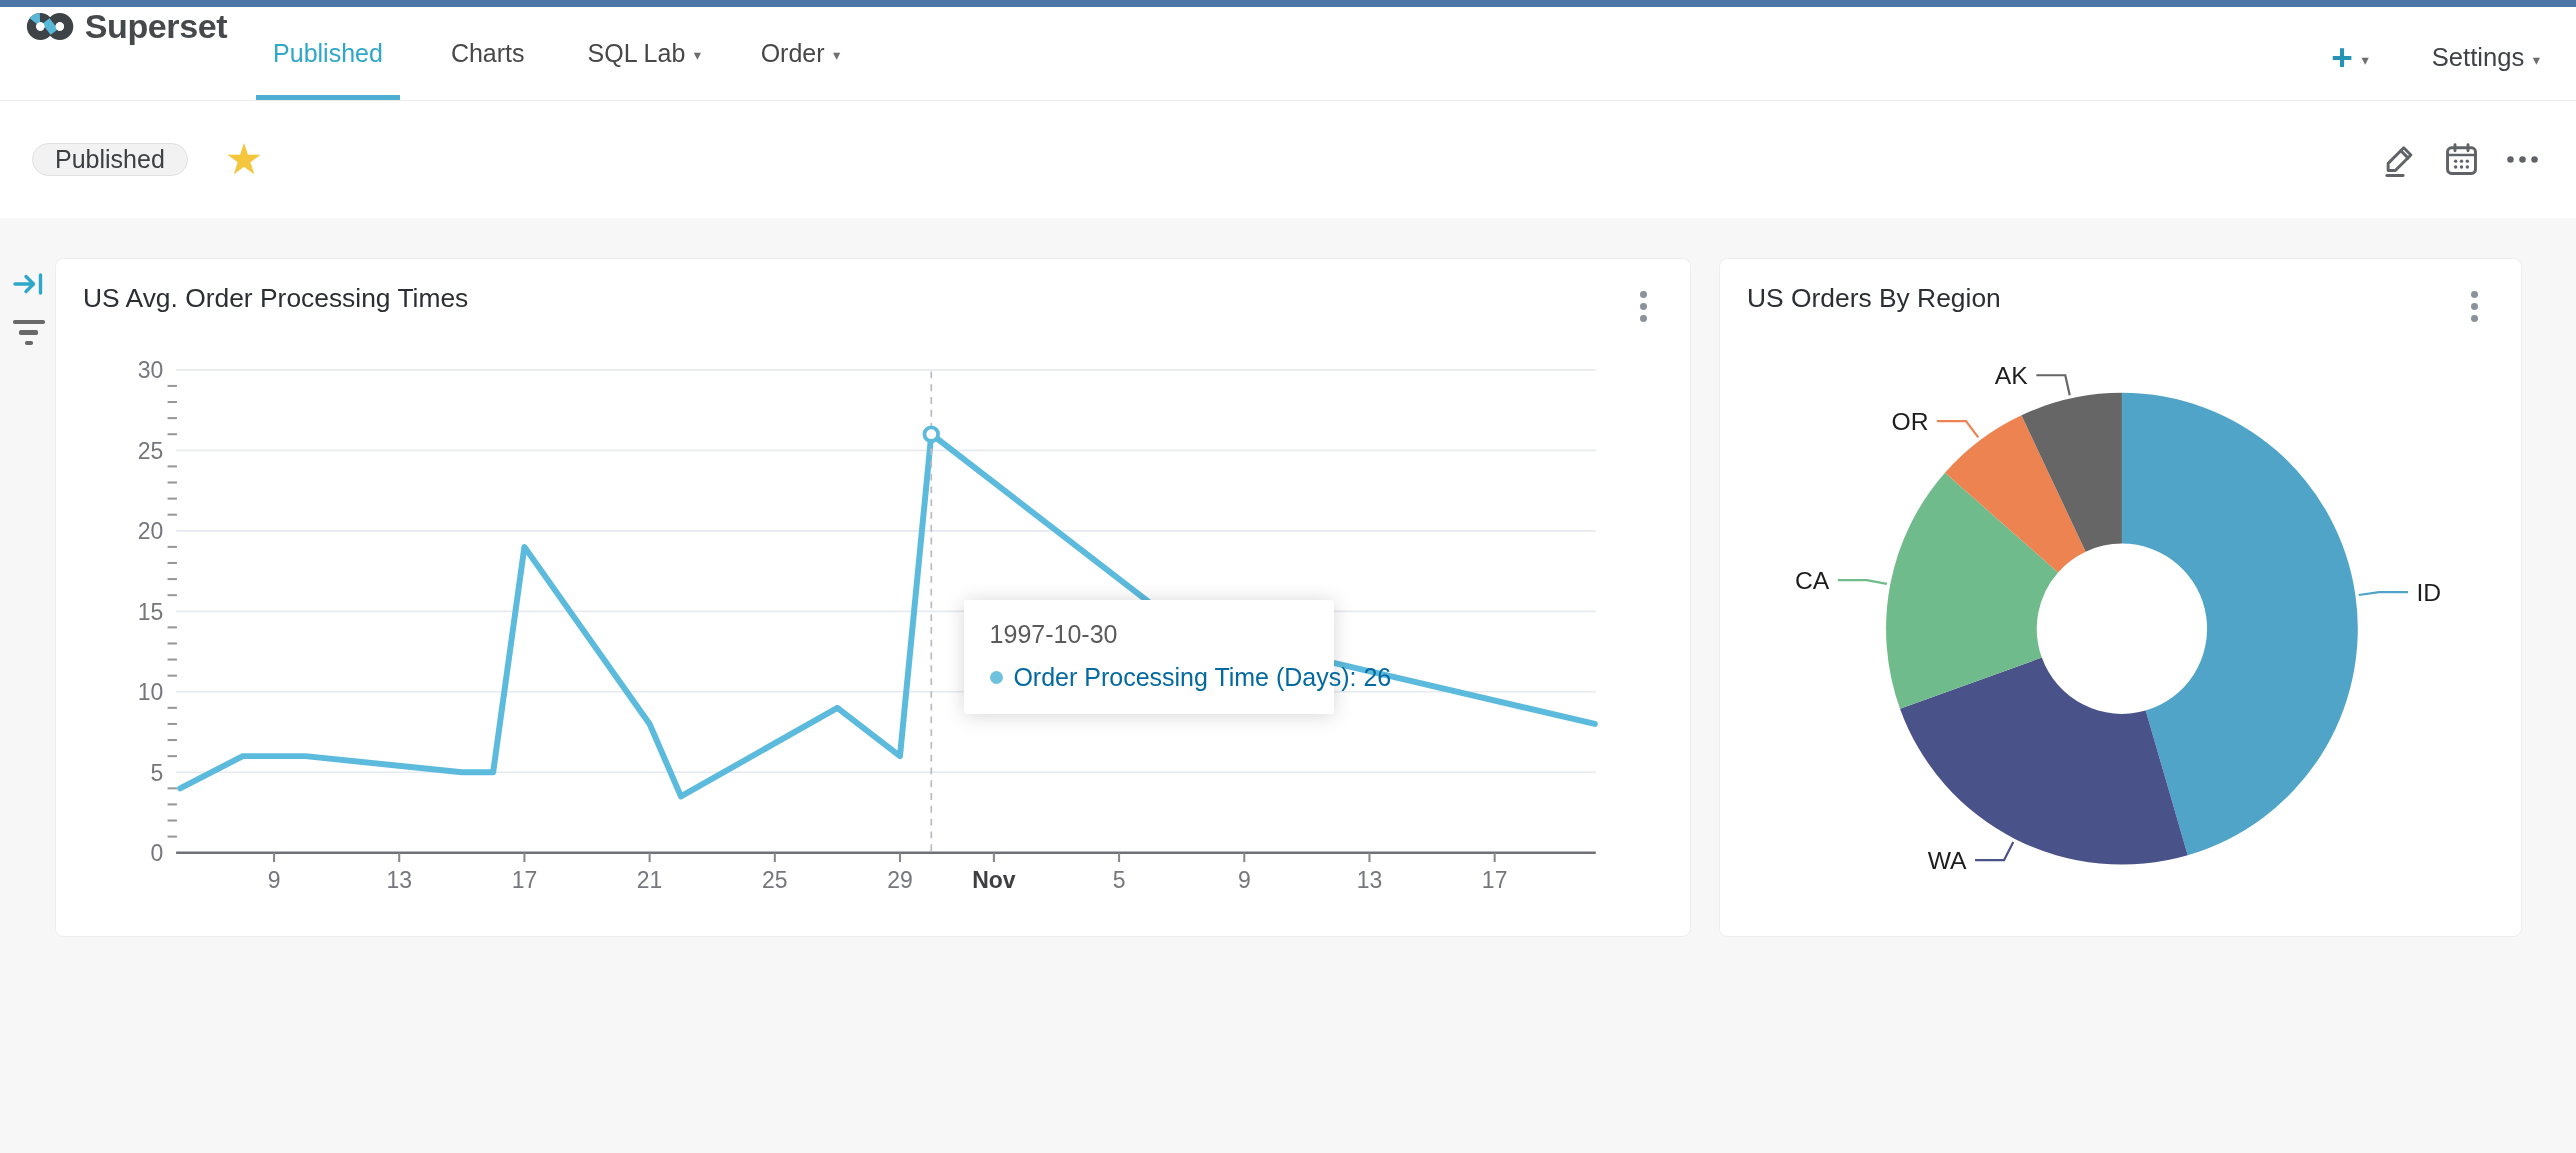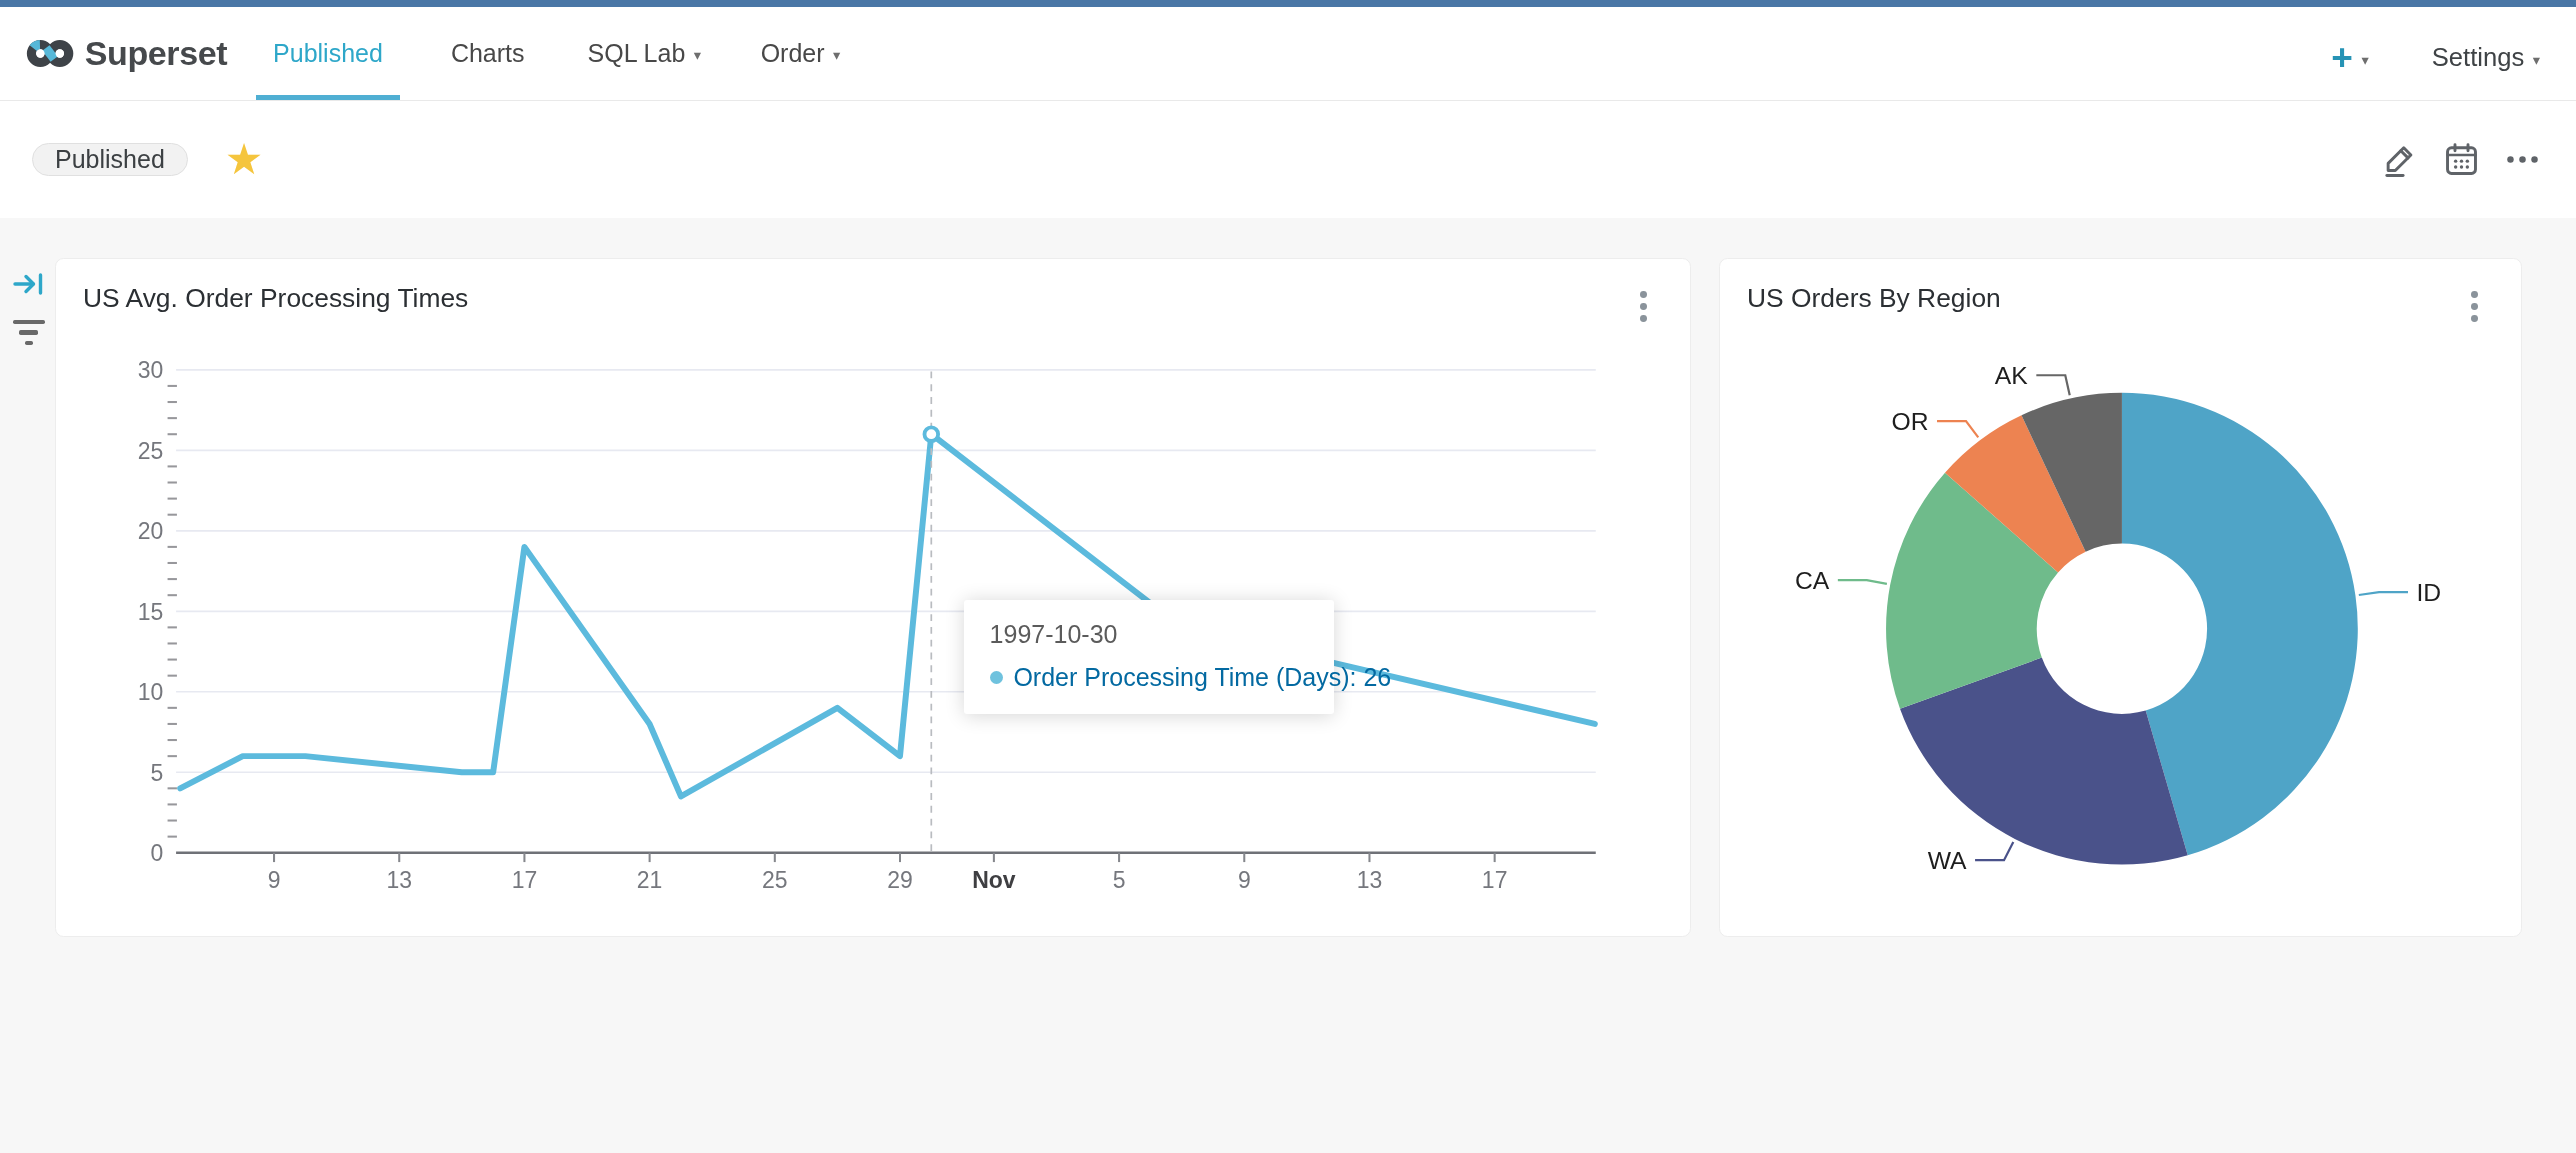--- a/index.html
+++ b/index.html
@@ -4,21 +4,21 @@
 <style>
   * { margin:0; padding:0; box-sizing:border-box; }
   html,body { width:2576px; height:1153px; font-family:"Liberation Sans", sans-serif; background:#F7F7F7; }
 
   
   #top-strip { position:absolute; left:0; top:0; width:2576px; height:6.8px; background:#4A77A6; }
 
   
   #nav { position:absolute; left:0; top:6.8px; width:2576px; height:94px; background:#FFFFFF;
          border-bottom:0.9px solid #E9E9E9; display:flex; align-items:stretch; }
-  #brand { display:flex; align-items:center; margin-left:25.6px; cursor:pointer; }
+  #brand { display:flex; align-items:flex-start; margin-left:25.6px; cursor:pointer; }
   #brand-text { font-size:34px; font-weight:bold; color:#46494C; margin-left:10.2px; letter-spacing:-0.4px; }
   .nav-item { position:relative; display:flex; align-items:center; padding:0 17px; font-size:25px;
               color:#484848; cursor:pointer; }
   .nav-item .caret { font-size:14.5px; color:#6E6E6E; margin-left:8.5px; margin-top:3.4px; }
   .nav-item.active { color:#2EA7C9; }
   .nav-item.active .active-bar { position:absolute; left:0; right:0; bottom:0; height:5.1px; background:#4FAFD3; }
   #nav-right { position:absolute; right:36px; top:6.8px; height:87px; display:flex; align-items:center; }
   #plus-menu { display:flex; align-items:center; cursor:pointer; margin-right:63px; }
   #plus-menu .plus { font-size:37px; font-weight:bold; color:#2693B5; line-height:1; }
   #plus-menu .caret, #settings-menu .caret { font-size:14.5px; color:#6E6E6E; margin-left:8.5px; margin-top:5.1px; }

